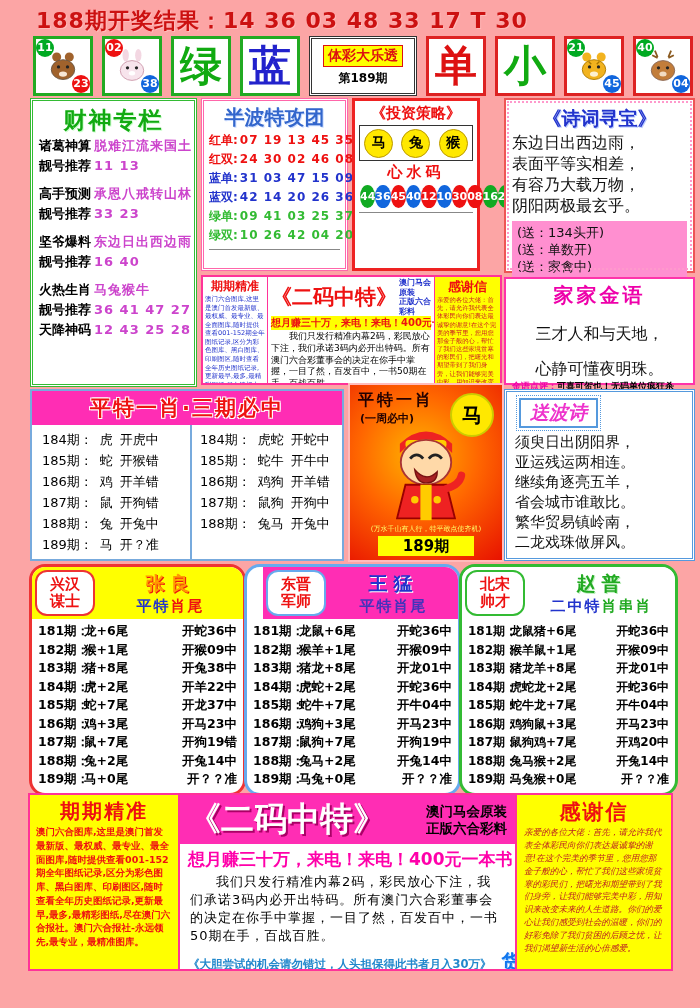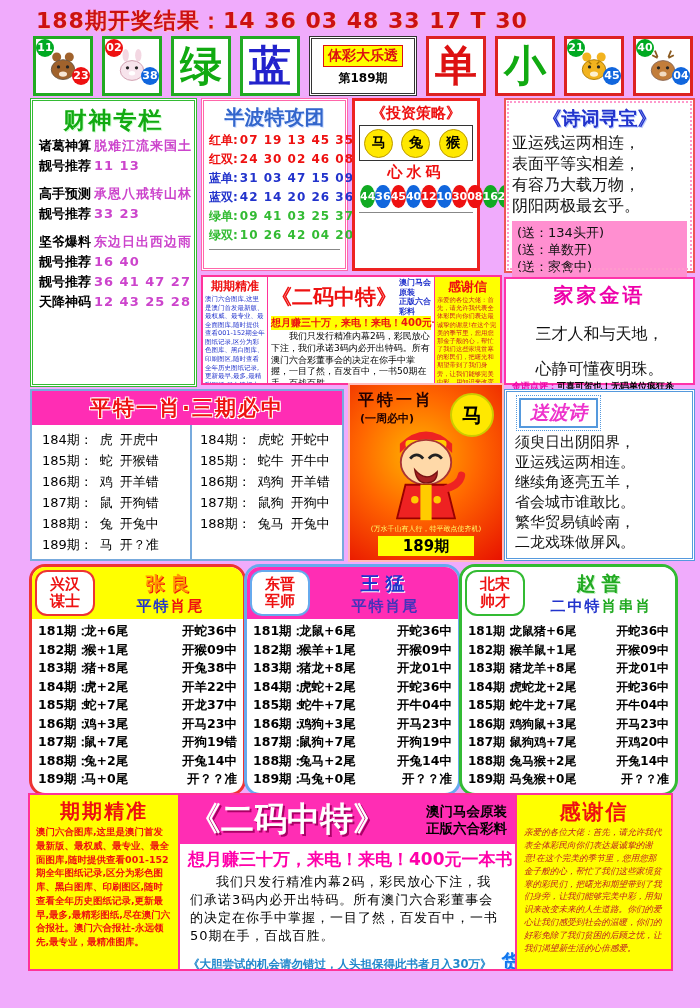--- a/index.html
+++ b/index.html
@@ -1,31 +1,31 @@
 <!DOCTYPE html>
 <html><head>
 <meta charset="utf-8">
 <style>
   html,body{margin:0;padding:0;background:#fff;}
-  #page{position:relative;width:700px;height:1008px;background:#f0abfc;overflow:hidden;
+  #page{position:relative;width:700px;height:1008px;background:#fca5a5;overflow:hidden;
         font-family:"DejaVu Sans","Liberation Sans",sans-serif;}
   .panel{position:absolute;box-sizing:border-box;background:#fff;}
   
   #result-line{position:absolute;left:36px;top:6px;font-size:22px;font-weight:bold;color:#c11;
                letter-spacing:1px;text-shadow:1px 1px 0 #fbb;}
   
   #banner{position:absolute;left:33px;top:36px;height:60px;display:flex;gap:9px;}
   .bbox{box-sizing:border-box;width:60px;height:60px;border:3px solid #2a2;position:relative;background:#fff;
         display:flex;align-items:center;justify-content:center;}
   .bbox.redb{border-color:#d22;}
   .bchar{font-size:42px;font-weight:bold;line-height:1;}
   .cgr{color:#1a1}.cbl{color:#22c}.crd{color:#d11}
   .bcirc{position:absolute;width:18px;height:18px;border-radius:50%;color:#fff;font-size:11px;
          font-weight:bold;text-align:center;line-height:18px;}
-  .tl{top:0;left:0}.br{bottom:8px;right:0}
+  .tl{top:0;left:0}.br{bottom:0;right:0}
   .bg-g{background:#0a2}.bg-r{background:#e11}.bg-b{background:#16d}
   .bcenter{box-sizing:border-box;width:108px;height:60px;border:3px double #333;background:#fff;
            display:flex;flex-direction:column;align-items:center;justify-content:center;}
   .bcenter .t{background:#ff0;border:1px solid #d11;color:#d11;font-weight:bold;font-size:14px;
               padding:1px 4px;white-space:nowrap;}
   .bcenter .i{font-size:12px;color:#000;margin-top:3px;font-weight:bold;}
   
   #caishen{left:30px;top:98px;width:167px;height:289px;border:3px double #3b3;padding:4px 6px;}
   #caishen .title{color:#1a1;font-size:23px;font-weight:bold;text-align:center;letter-spacing:2px;
                   text-shadow:1px 1px 0 #cfc;}
@@ -120,21 +120,21 @@
   .zt-row{display:flex;font-size:12.5px;font-weight:600;color:#000;line-height:18.5px;white-space:nowrap;}
   .zt-row .q{width:46px;}
   .zt-row .r{margin-left:auto;}
   #t1{left:29px;border:3px solid #e33;}
   #t1 .hd{background:#ff0;}
   #t1 .badge{border:2px solid #e33;}
   #t1 .hname{color:#f90;text-shadow:1px 1px 0 #e11;}
   #t1 .ty1{color:#23c}.#t1 .ty2{color:#e11}
   #t1 .htype .ty2{color:#e11}
   #t2{left:244px;border:3px solid #6ae;}
-  #t2 .hd{background:#ff2db4;}
+  #t2 .hd{background:#ff2db4;margin-left:16px;}
   #t2 .badge{border:2px solid #6ae;}
   #t2 .hname{color:#23c;text-shadow:1px 1px 0 #fff;}
   #t2 .htype .ty1,#t2 .htype .ty2{color:#43b;}
   #t3{left:459px;width:213px;border:3px solid #3b3;}
   #t3 .hd{background:#fff;}
   #t3 .badge{border:2px solid #3b3;}
   #t3 .hname{color:#2a2;text-shadow:1px 1px 0 #beb;}
   #t3 .htype .ty1{color:#23c}#t3 .htype .ty2{color:#2a2}
   #t1 .htype .ty1{color:#23c}
   #t3 .zt-row{font-size:12px;}
@@ -253,20 +253,23 @@
         </div>
 
         <div class="cs-row" data-gap="true">
           <span class="cs-label">坚爷爆料</span><span class="cs-val">东边日出西边雨</span>
         </div>
 
         <div class="cs-row">
           <span class="cs-label">靓号推荐</span><span class="cs-val">16  40</span>
         </div>
 
+        <div class="cs-row" data-gap="true">
+          <span class="cs-label">火热生肖</span><span class="cs-val">马兔猴牛</span>
+        </div>
 
         <div class="cs-row">
           <span class="cs-label">靓号推荐</span><span class="cs-val">36 41 47 27</span>
         </div>
 
         <div class="cs-row">
           <span class="cs-label">天降神码</span><span class="cs-val">12 43 25 28</span>
         </div>
       </div>
   </div>
@@ -324,21 +327,21 @@
         <span class="ball" data-c="g">16</span>
         <span class="ball" data-c="g">22</span>
       </div>
     <hr>
   </div>
 
   <div id="shici" class="panel">
     <div class="title">《诗词寻宝》</div>
     <div>
 
-    <div class="sc-line">亚运残运两相连，</div>
+    <div class="sc-line">东边日出西边雨，</div>
         <div class="sc-line">表面平等实相差，</div>
         <div class="sc-line">有容乃大载万物，</div>
         <div class="sc-line">阴阳两极最玄乎。</div>
       </div>
     <div class="gifts">
 
     <div class="gift">(送：134头开)</div>
         <div class="gift">(送：单数开)</div>
         <div class="gift">(送：家禽中)</div>
       </div>

